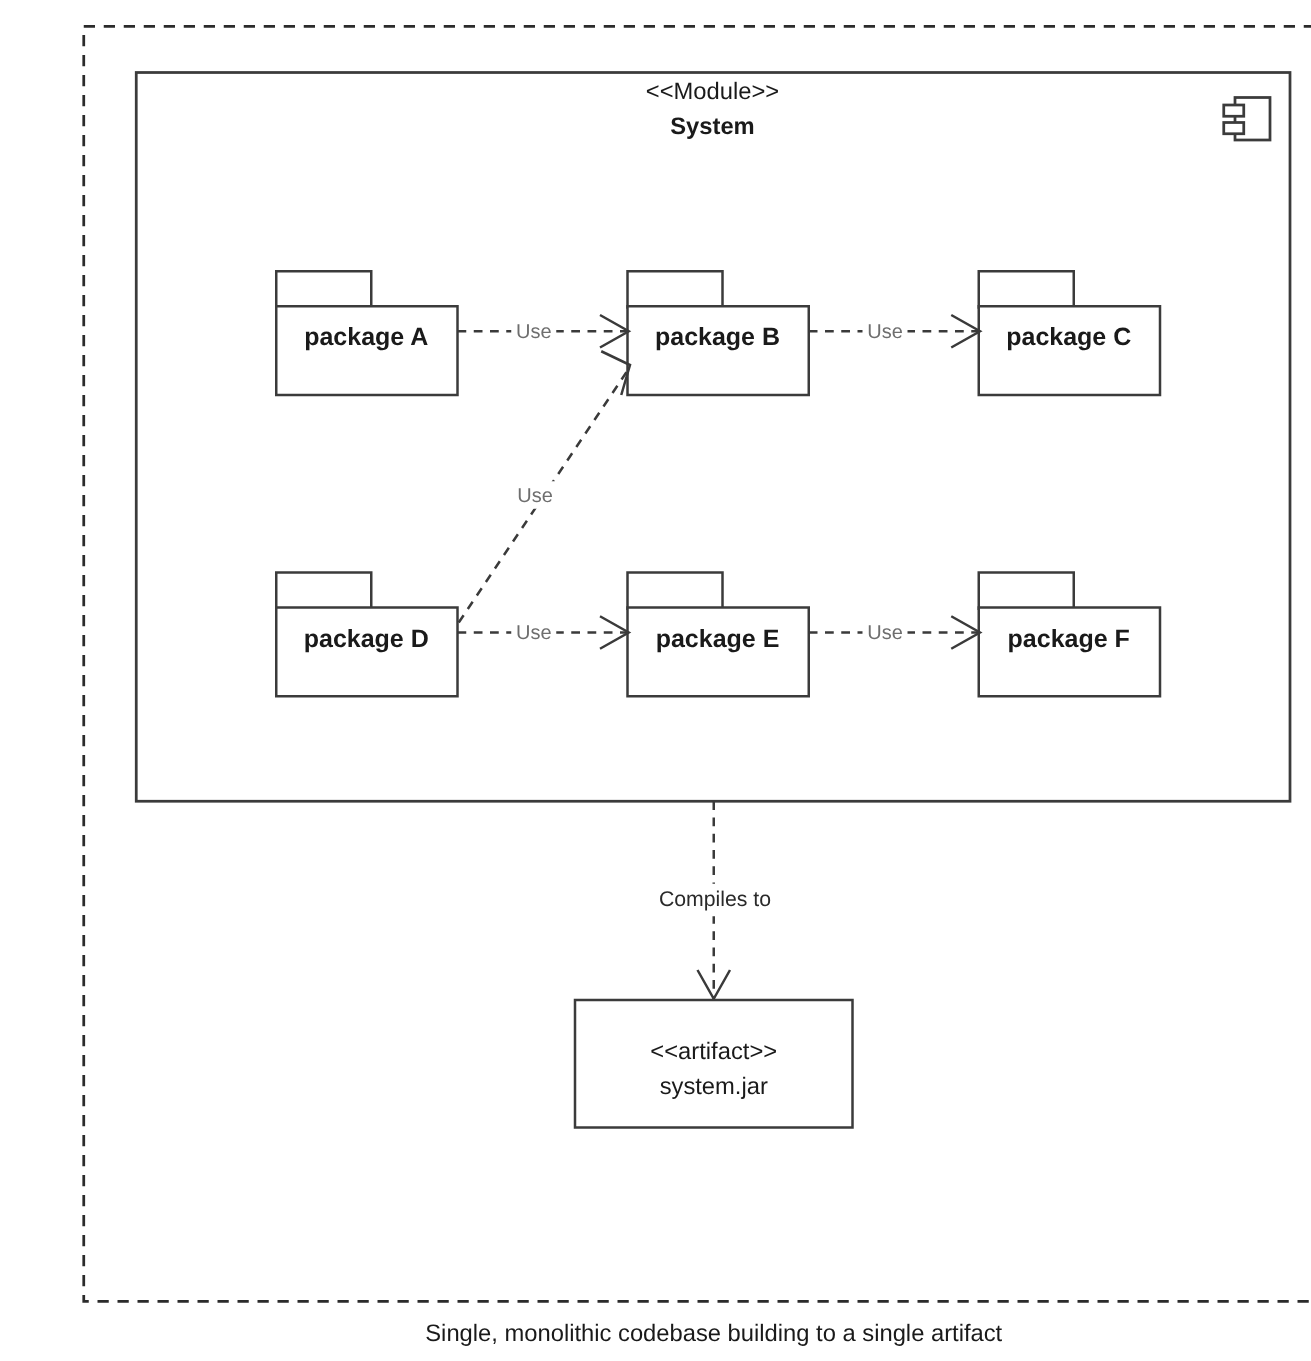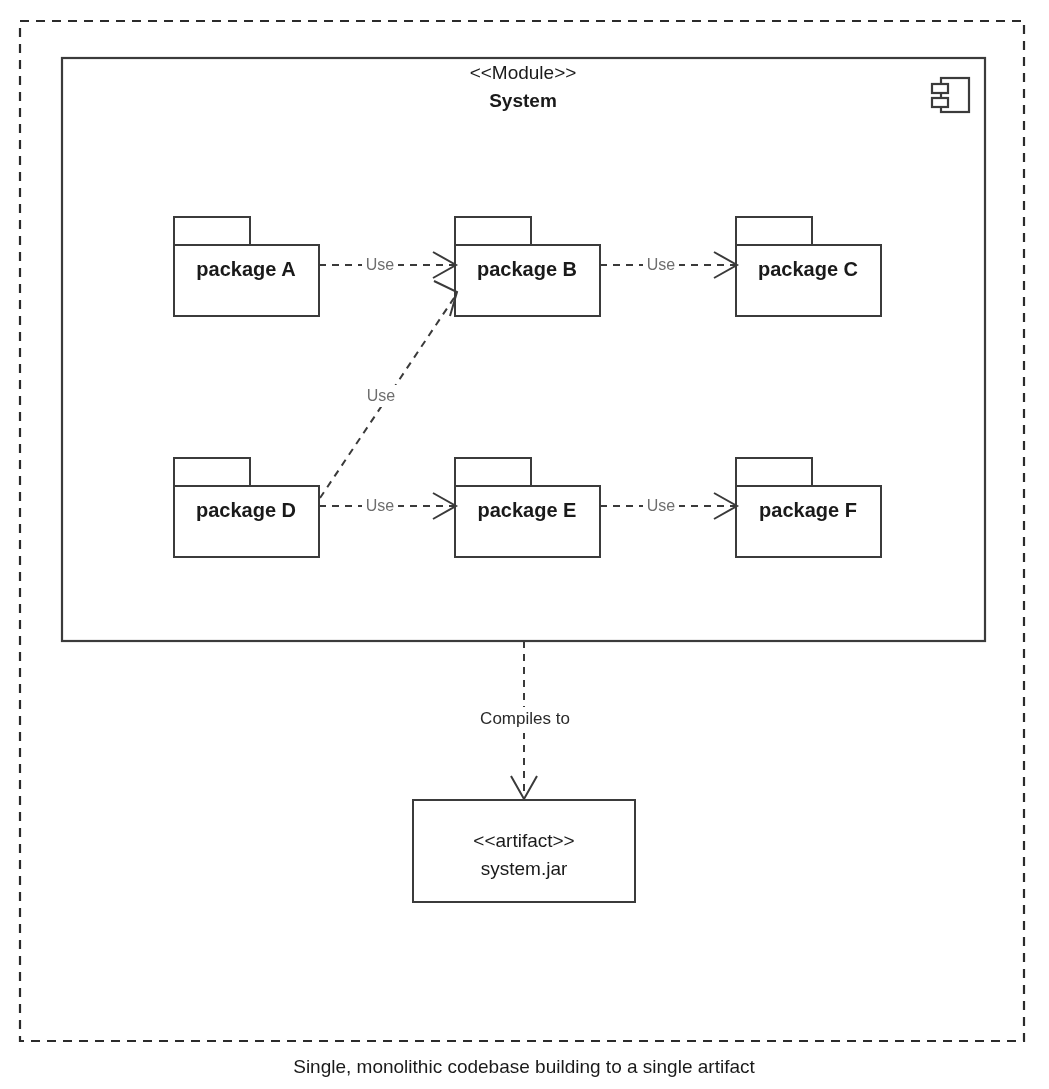--- a/index.html
+++ b/index.html
@@ -10,20 +10,21 @@
   body {
     font-family: "Liberation Sans", sans-serif;
     width: 1049px;
     height: 1089px;
     overflow: hidden;
   }
   #diagram-root {
     position: relative;
     width: 872px;
     height: 1089px;
+    padding-left: 47px;
   }
   svg.diagram {
     display: block;
     width: 1049px;
     height: 1089px;
   }
   .shape-stroke {
     fill: #ffffff;
     stroke: #3b3b3b;
     stroke-width: 2;

